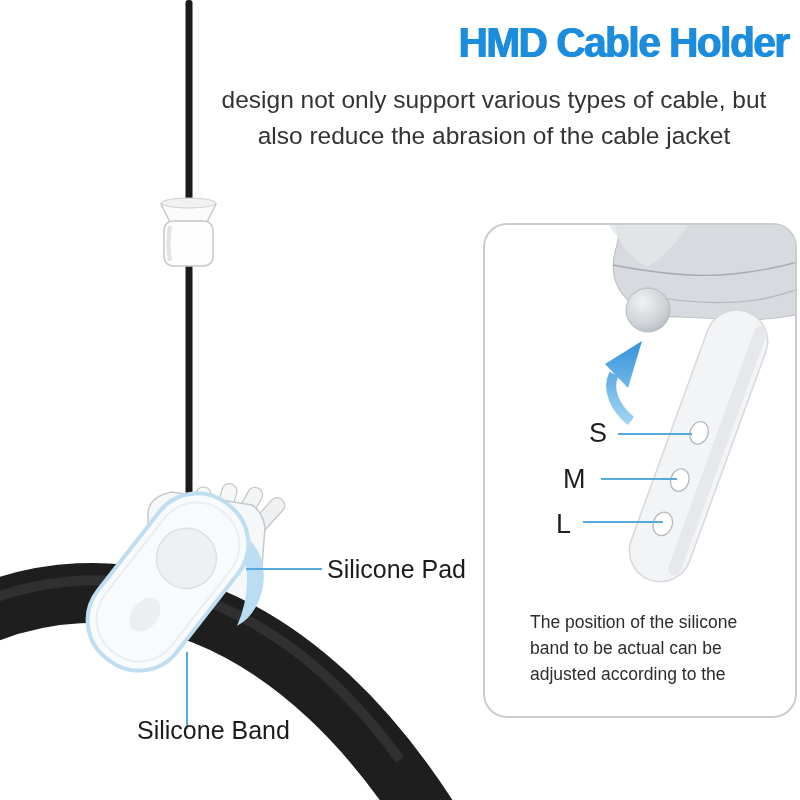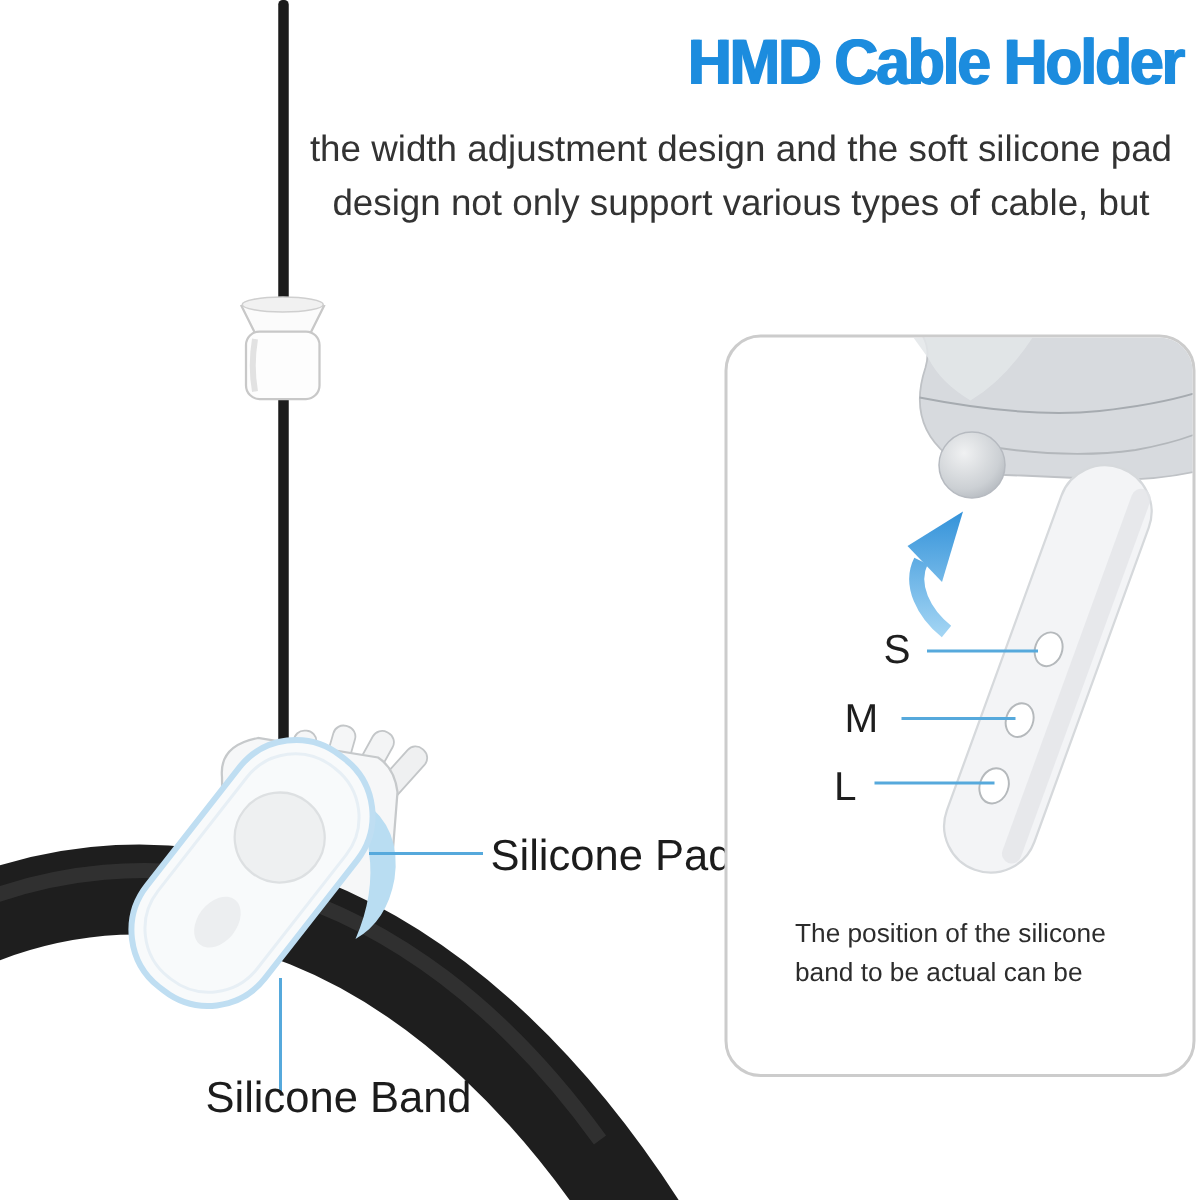--- a/index.html
+++ b/index.html
@@ -12,21 +12,21 @@
     position:absolute;right:12px;top:18px;
     font-size:43px;font-weight:bold;letter-spacing:-1.5px;
     color:#1c8cde;text-shadow:1.3px 0 0 #1c8cde;
     transform:scaleX(.94);transform-origin:right center;white-space:nowrap;
   }
   .intro{
     position:absolute;right:16px;top:82px;width:580px;
     text-align:center;font-size:24.5px;line-height:36px;color:#333333;
   }
   .part-label{
-    position:absolute;font-size:29px;color:#1c1c1c;white-space:nowrap;
+    position:absolute;font-size:25px;color:#1c1c1c;white-space:nowrap;
   }
   .pad-label{left:327px;top:555px;}
   .band-label{left:137px;top:716px;}
   .panel{
     position:absolute;left:483px;top:223px;width:314px;height:495px;
     border:2px solid #cccccc;border-radius:24px;background:#ffffff;
     box-sizing:border-box;overflow:hidden;
   }
   .panel svg{position:absolute;left:0;top:0;}
   .size-label{
@@ -95,22 +95,22 @@
     <circle cx="0" cy="-30" r="30" fill="#eef0f1" stroke="#dde0e2" stroke-width="1.5"></circle>
     <ellipse cx="2" cy="40" rx="13" ry="19" fill="#eceef0"></ellipse>
   </g>
 
   <line x1="246" y1="569" x2="322" y2="569" stroke="#56a9dc" stroke-width="2"></line>
   <line x1="187" y1="652" x2="187" y2="729" stroke="#56a9dc" stroke-width="2"></line>
 </svg>
 
 <div class="title">HMD Cable Holder</div>
 <div class="intro">
-  <div>the width adjustment design and the soft silicone pad</div>
   <div>design not only support various types of cable, but</div>
+  <div>also reduce the abrasion of the cable jacket</div>
 </div>
 
 <div class="part-label pad-label">Silicone Pad</div>
 <div class="part-label band-label">Silicone Band</div>
 
 <div class="panel">
   <svg width="314" height="495" viewBox="0 0 314 495">
     <defs>
       <linearGradient id="arrowGrad" x1="0" y1="200" x2="0" y2="112" gradientUnits="userSpaceOnUse">
         <stop offset="0%" stop-color="#a5d6f4"></stop>
@@ -150,14 +150,15 @@
   <div class="size-label size-s">S</div>
   <div class="size-label size-m">M</div>
   <div class="size-label size-l">L</div>
   <div class="hleader hleader-s"></div>
   <div class="hleader hleader-m"></div>
   <div class="hleader hleader-l"></div>
 
   <div class="caption">
     <div>The position of the silicone</div>
     <div>band to be actual can be</div>
+    <div>adjusted according to the</div>
   </div>
 </div>
 
 </body></html>

